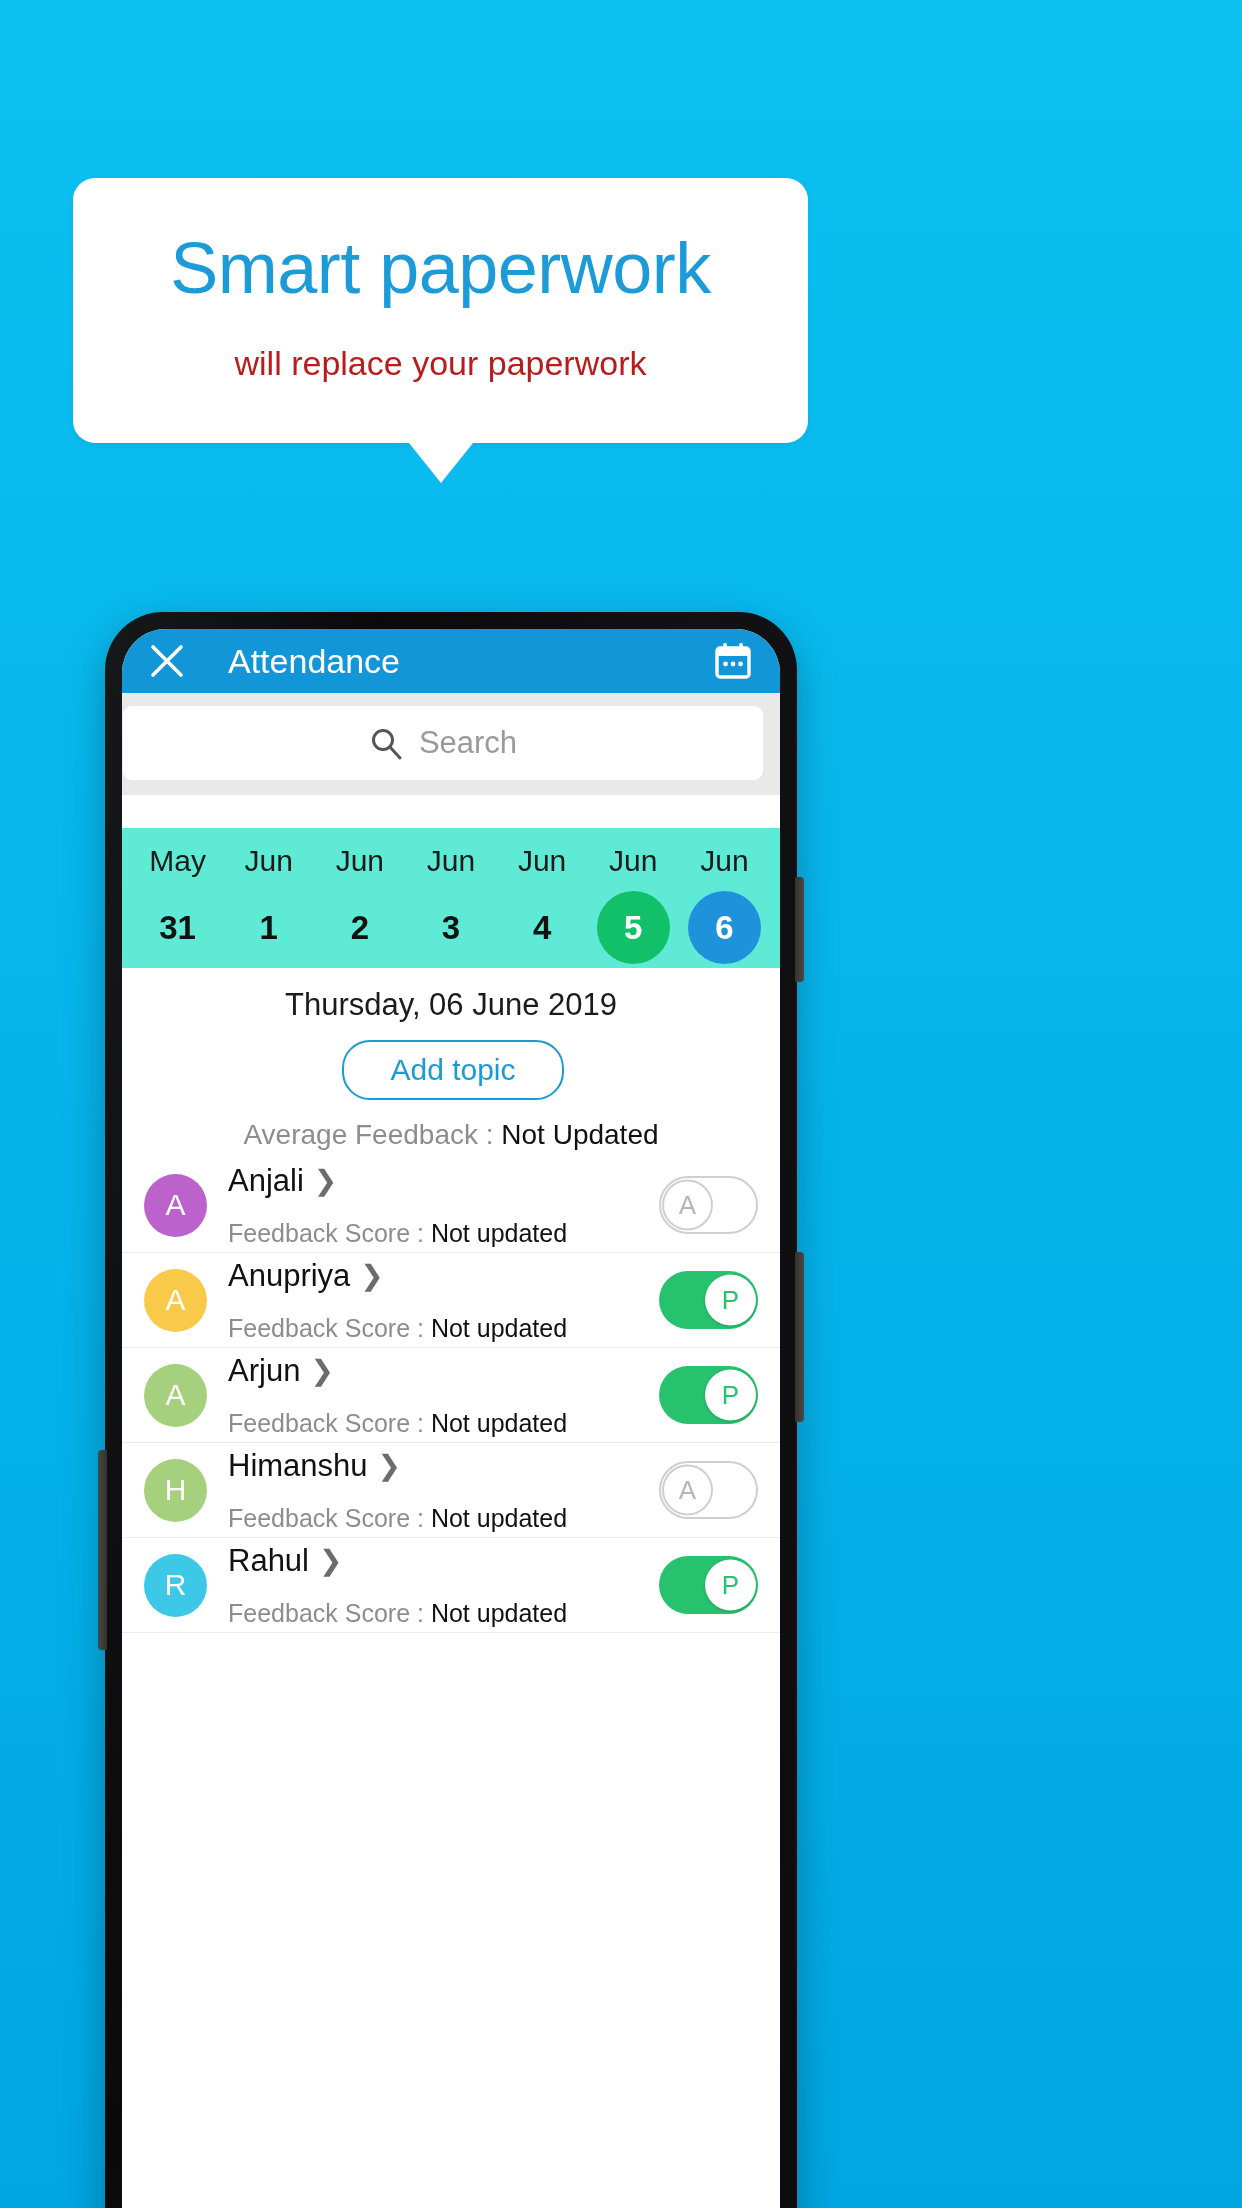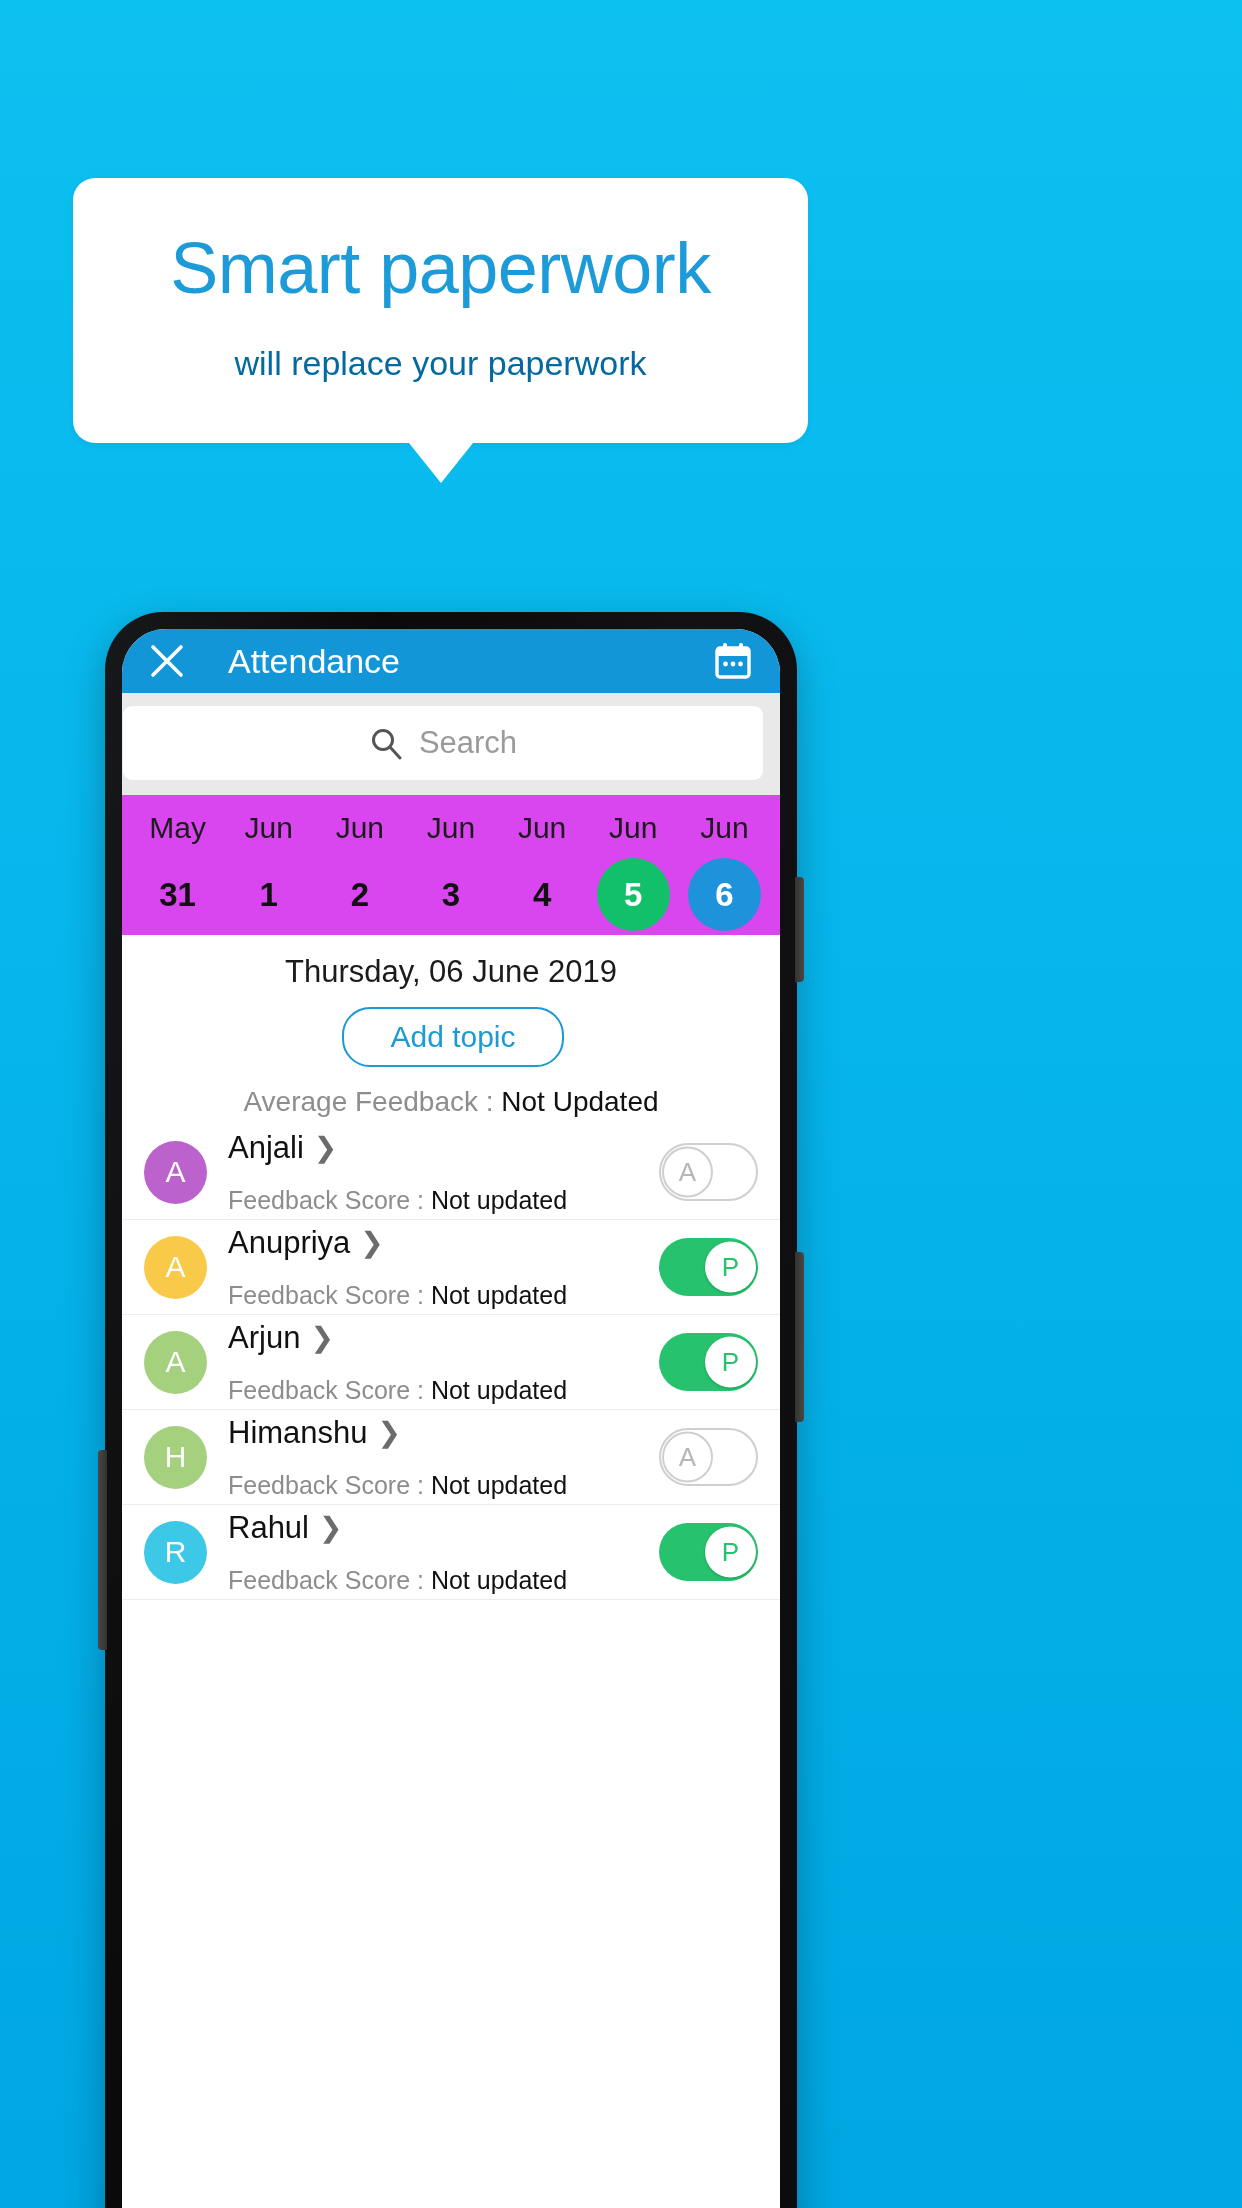--- a/index.html
+++ b/index.html
@@ -24,21 +24,21 @@
   }
   .bubble-title{
     color:#1d9bd8;
     font-size:72px;
     font-weight:400;
     letter-spacing:-0.5px;
     line-height:1.08;
     white-space:nowrap;
   }
   .bubble-sub{
-    color:#0369a1;
+    color:#b91c1c;
     font-size:34px;
     font-weight:400;
     margin-top:36px;
   }
   .bubble-tail{
     position:absolute;
     left:50%; top:100%;
     transform:translateX(-50%);
     width:0;height:0;
     border-left:32px solid transparent;
@@ -127,23 +127,24 @@
   }
   .searchbox{
     background:#fff; border-radius:9px;
     height:74px;
     display:flex; align-items:center; justify-content:center; gap:16px;
   }
   .search-placeholder{ color:#9a9a9a; font-size:31px; }
 
   
   .datestrip{
-    background:#d946ef;
+    background:#5eead4;
     display:flex;
     padding:16px 10px 4px 10px;
+    margin-top:33px;
   }
   .datecell{
     flex:1; text-align:center;
   }
   .date-mon{ font-size:30px; color:#1b1b1b; font-weight:400; }
   .date-num{
     margin:13px auto 0 auto;
     width:73px;height:73px;line-height:73px;
     font-size:33px; font-weight:700; color:#111;
     border-radius:50%;

